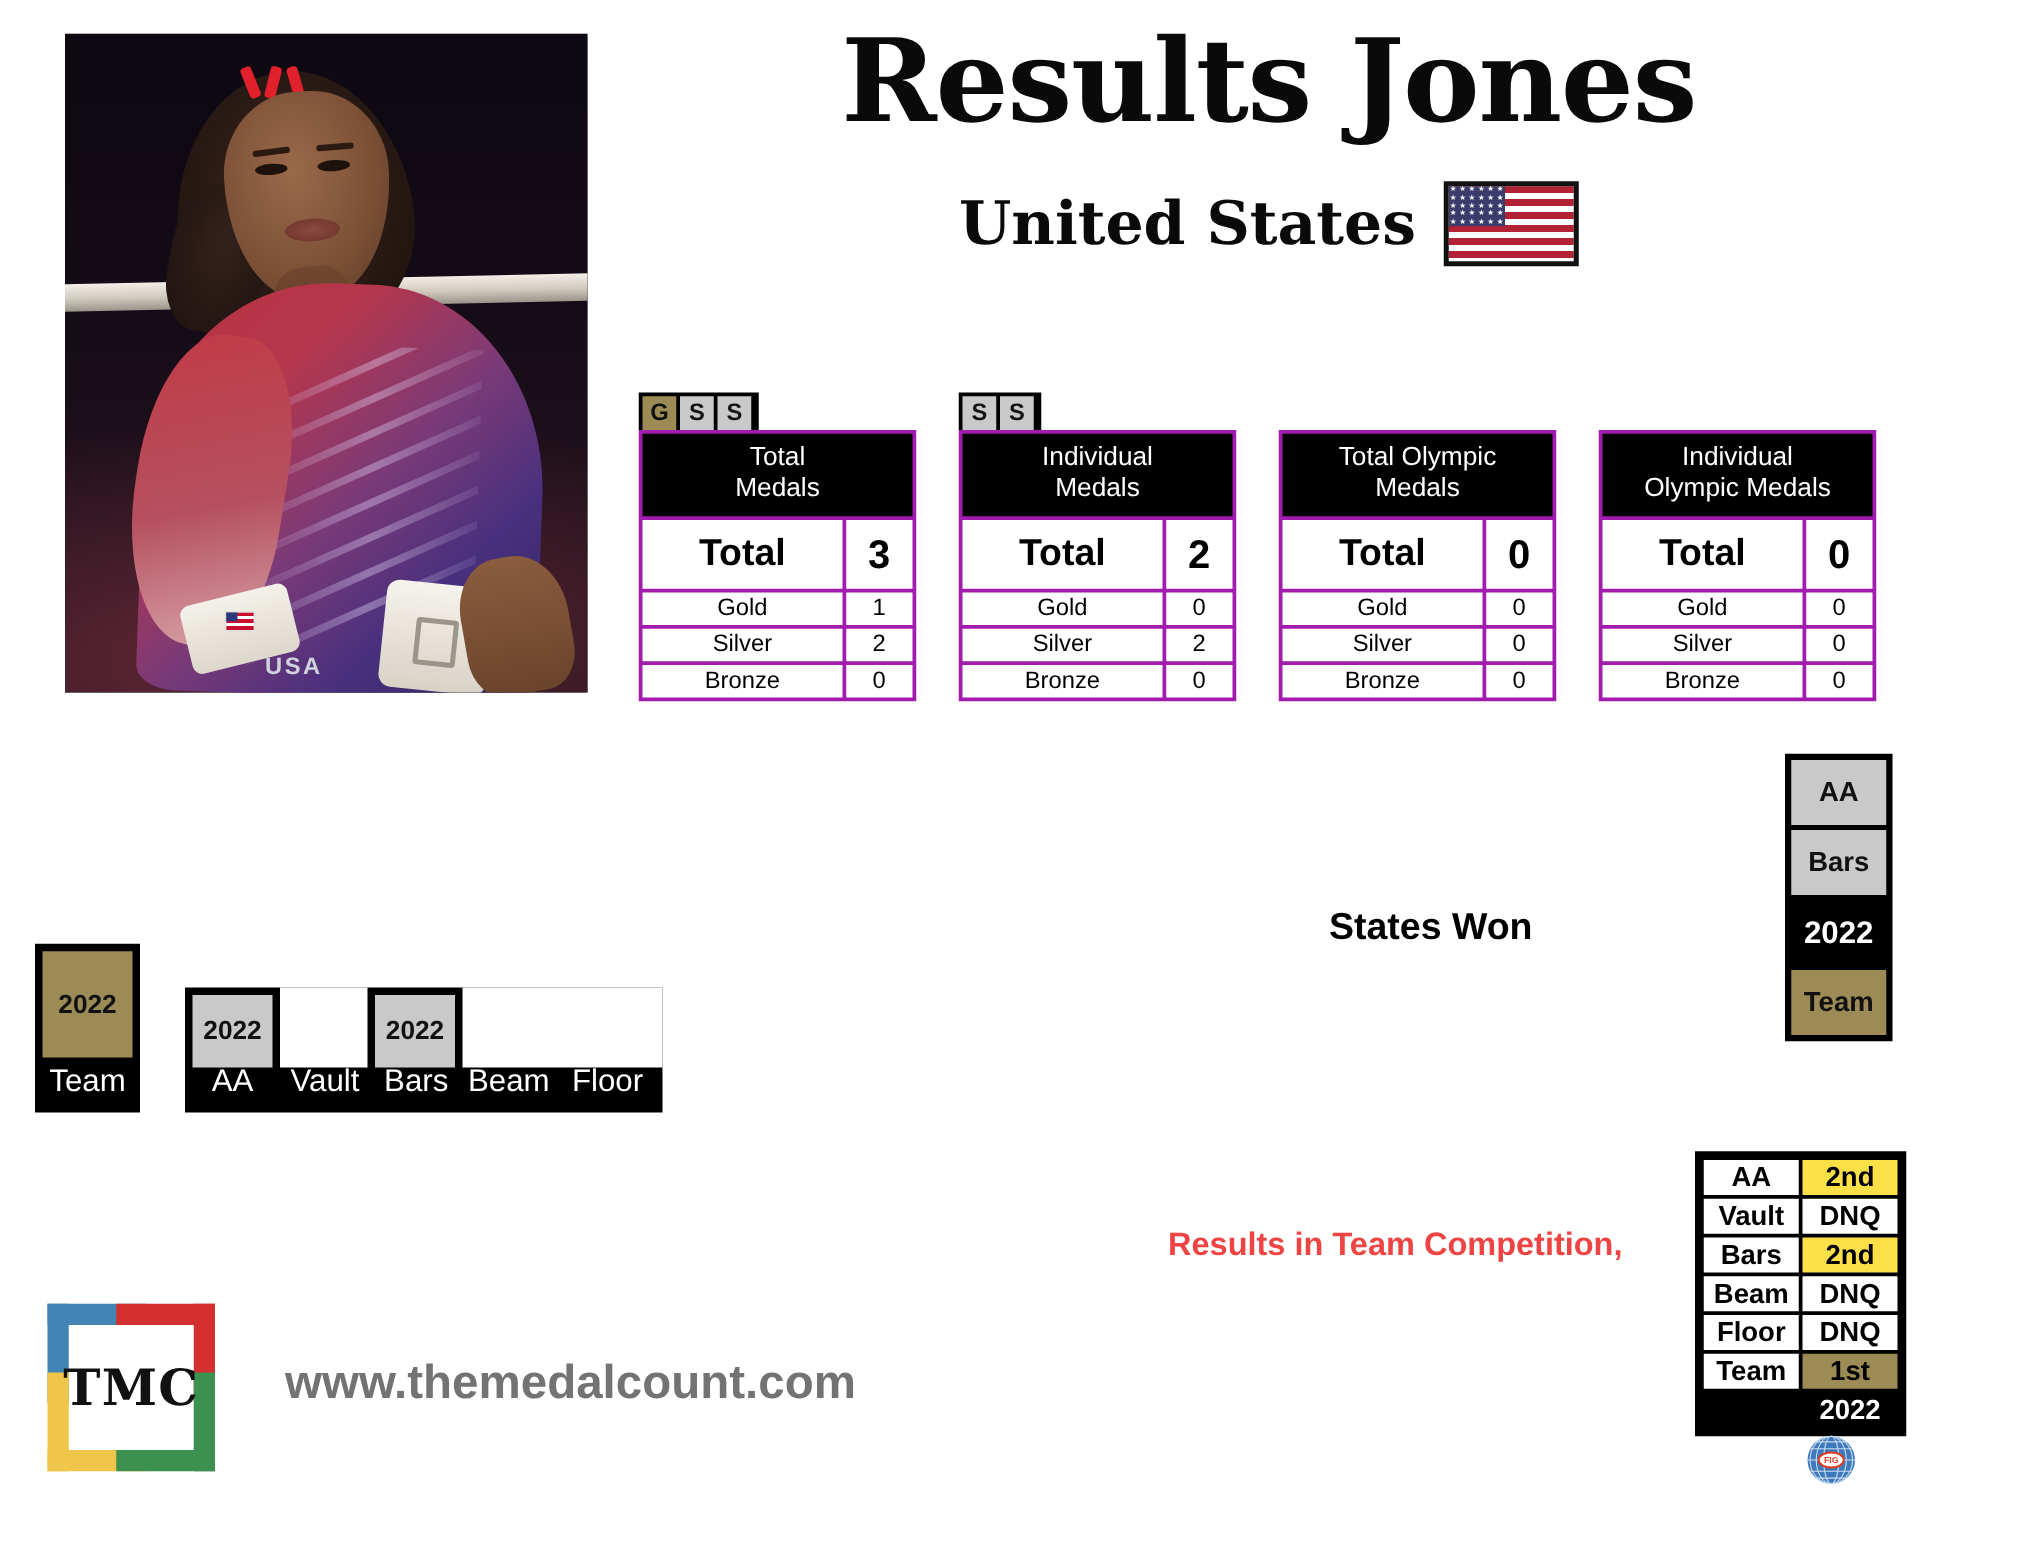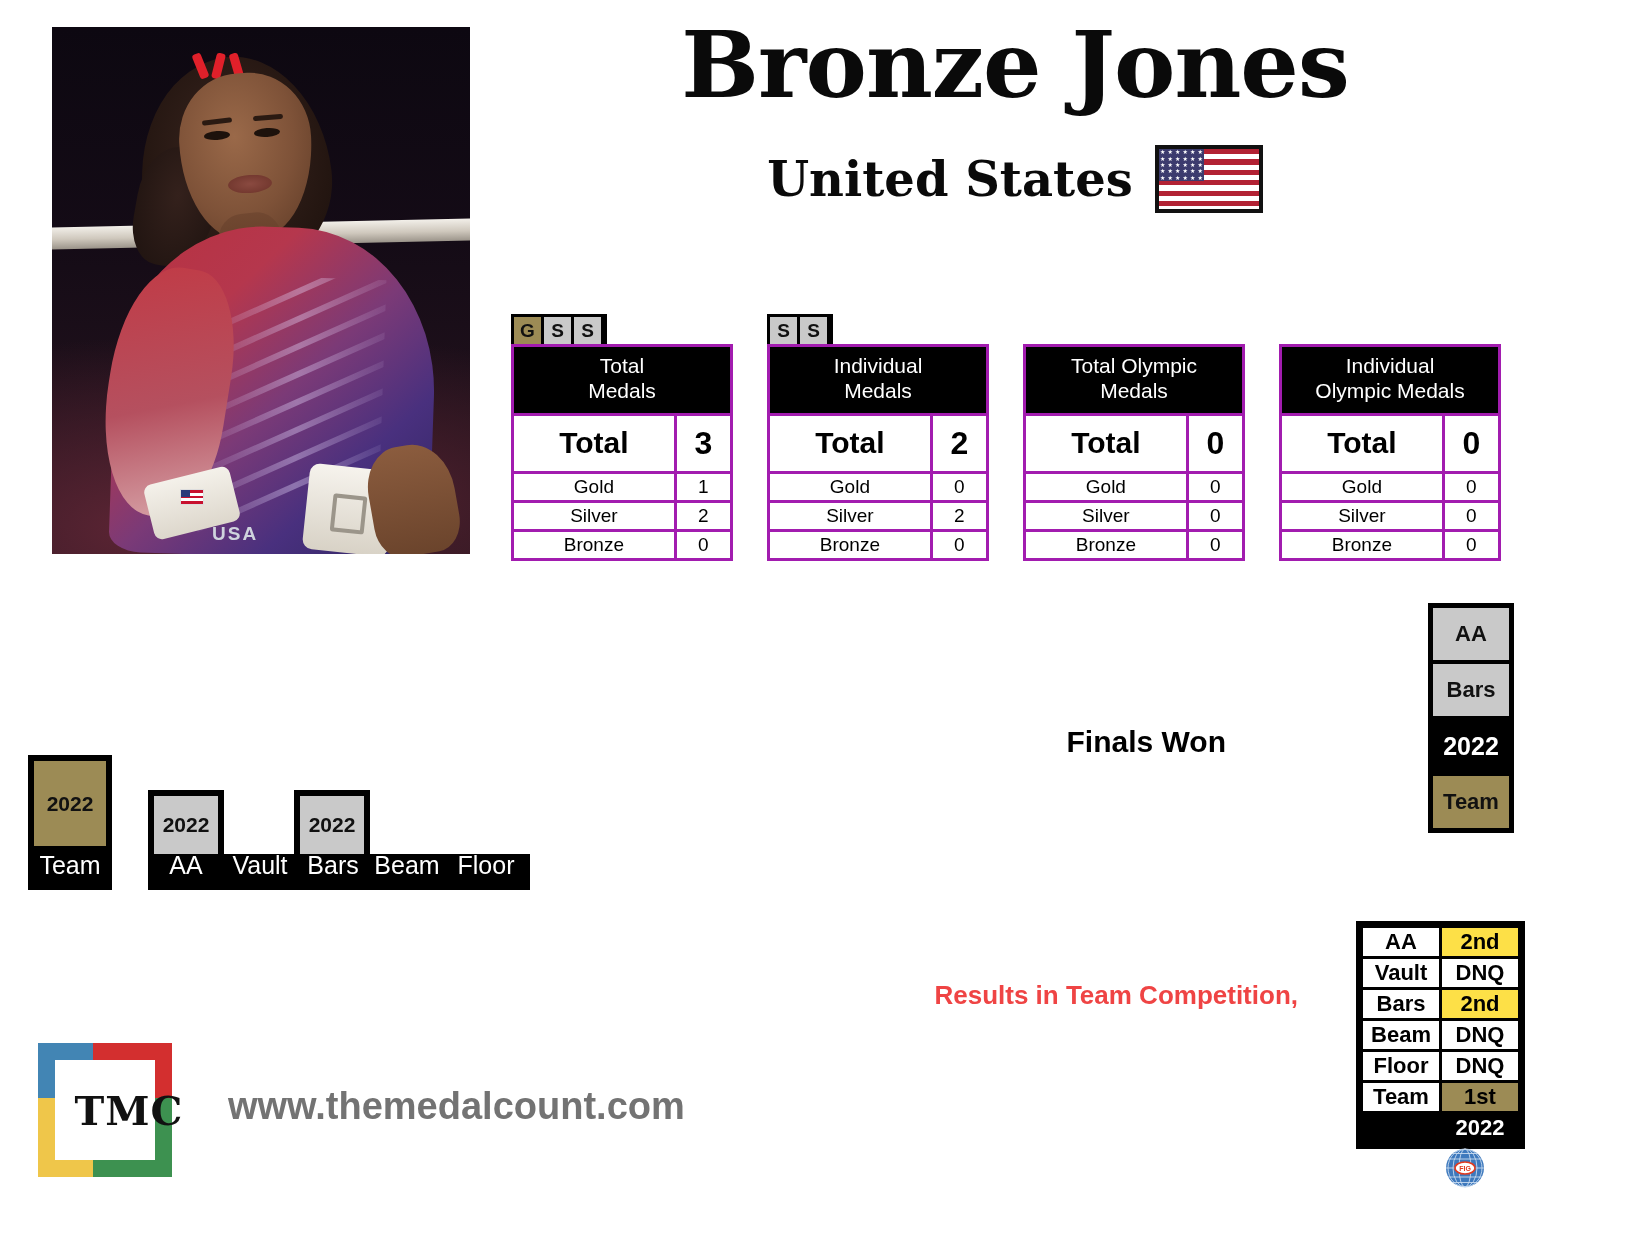--- a/index.html
+++ b/index.html
@@ -159,21 +159,21 @@
 
   
   #tmc-logo{left:38px;top:1043px;width:134px;height:134px;}
   .tmcq{position:absolute;width:62px;height:62px;}
   .tmcq.tl{left:0;top:0;border-left:17px solid #4285b4;border-top:17px solid #4285b4;}
   .tmcq.tr{right:0;top:0;border-right:17px solid #d32f2f;border-top:17px solid #d32f2f;}
   .tmcq.bl{left:0;bottom:0;border-left:17px solid #efc64a;border-bottom:17px solid #efc64a;}
   .tmcq.br{right:0;bottom:0;border-right:17px solid #3d9150;border-bottom:17px solid #3d9150;}
   #tmc-text{position:absolute;left:0;top:0;width:134px;height:134px;
     display:flex;align-items:center;justify-content:center;
-    font-family:"DejaVu Serif",serif;font-weight:bold;font-size:40px;color:#111;letter-spacing:1px;margin-left:24px;}
+    font-family:"DejaVu Serif",serif;font-weight:bold;font-size:40px;color:#111;letter-spacing:1px;}
   #site-url{left:228px;top:1085px;font-size:38px;font-weight:bold;color:#737373;
     font-family:"Liberation Sans",sans-serif;}
 </style>
 </head>
 <body>
 
 <div class="abs" id="athlete-photo">
   <div class="ph-bg"></div>
   <div class="ph-bar"></div>
   <div class="ph-hair"></div>
@@ -202,21 +202,21 @@
       <i style="top:206px"></i>
   </div>
   <div class="ph-arm"></div>
   <div class="ph-wrist"></div>
   <div class="ph-grip"></div>
   <div class="ph-hand"></div>
   <div class="ph-flagpatch"></div>
   <div class="ph-usa">USA</div>
 </div>
 
-<div class="abs" id="page-title">Bronze Jones</div>
+<div class="abs" id="page-title">Results Jones</div>
 
 <div class="abs" id="country-row">
   <div id="country-name">United States</div>
   <div id="country-flag">
     <div class="canton">
       <span>★</span>
         <span>★</span>
         <span>★</span>
         <span>★</span>
         <span>★</span>
@@ -393,21 +393,21 @@
     <div style="position:absolute;left:222px;top:0px;width:160px;height:64px;background:#fff;"></div>
 
     <div class="bar-label" style="left:2px;top:61px;width:72px;">AA</div>
     <div class="bar-label" style="left:72px;top:61px;width:80px;">Vault</div>
     <div class="bar-label" style="left:150px;top:61px;width:70px;">Bars</div>
     <div class="bar-label" style="left:218px;top:61px;width:82px;">Beam</div>
     <div class="bar-label" style="left:298px;top:61px;width:80px;">Floor</div>
   </div>
 </div>
 
-<div class="abs" id="medals-won-title">Finals Won</div>
+<div class="abs" id="medals-won-title">States Won</div>
 
 <div class="abs" id="medals-won-stack">
   <div class="cell silver">AA</div>
   <div class="cell silver">Bars</div>
   <div class="cell year">2022</div>
   <div class="cell gold">Team</div>
 </div>
 
 <div class="abs" id="results-title">
   <span>Results in Team Competition,</span><br>

